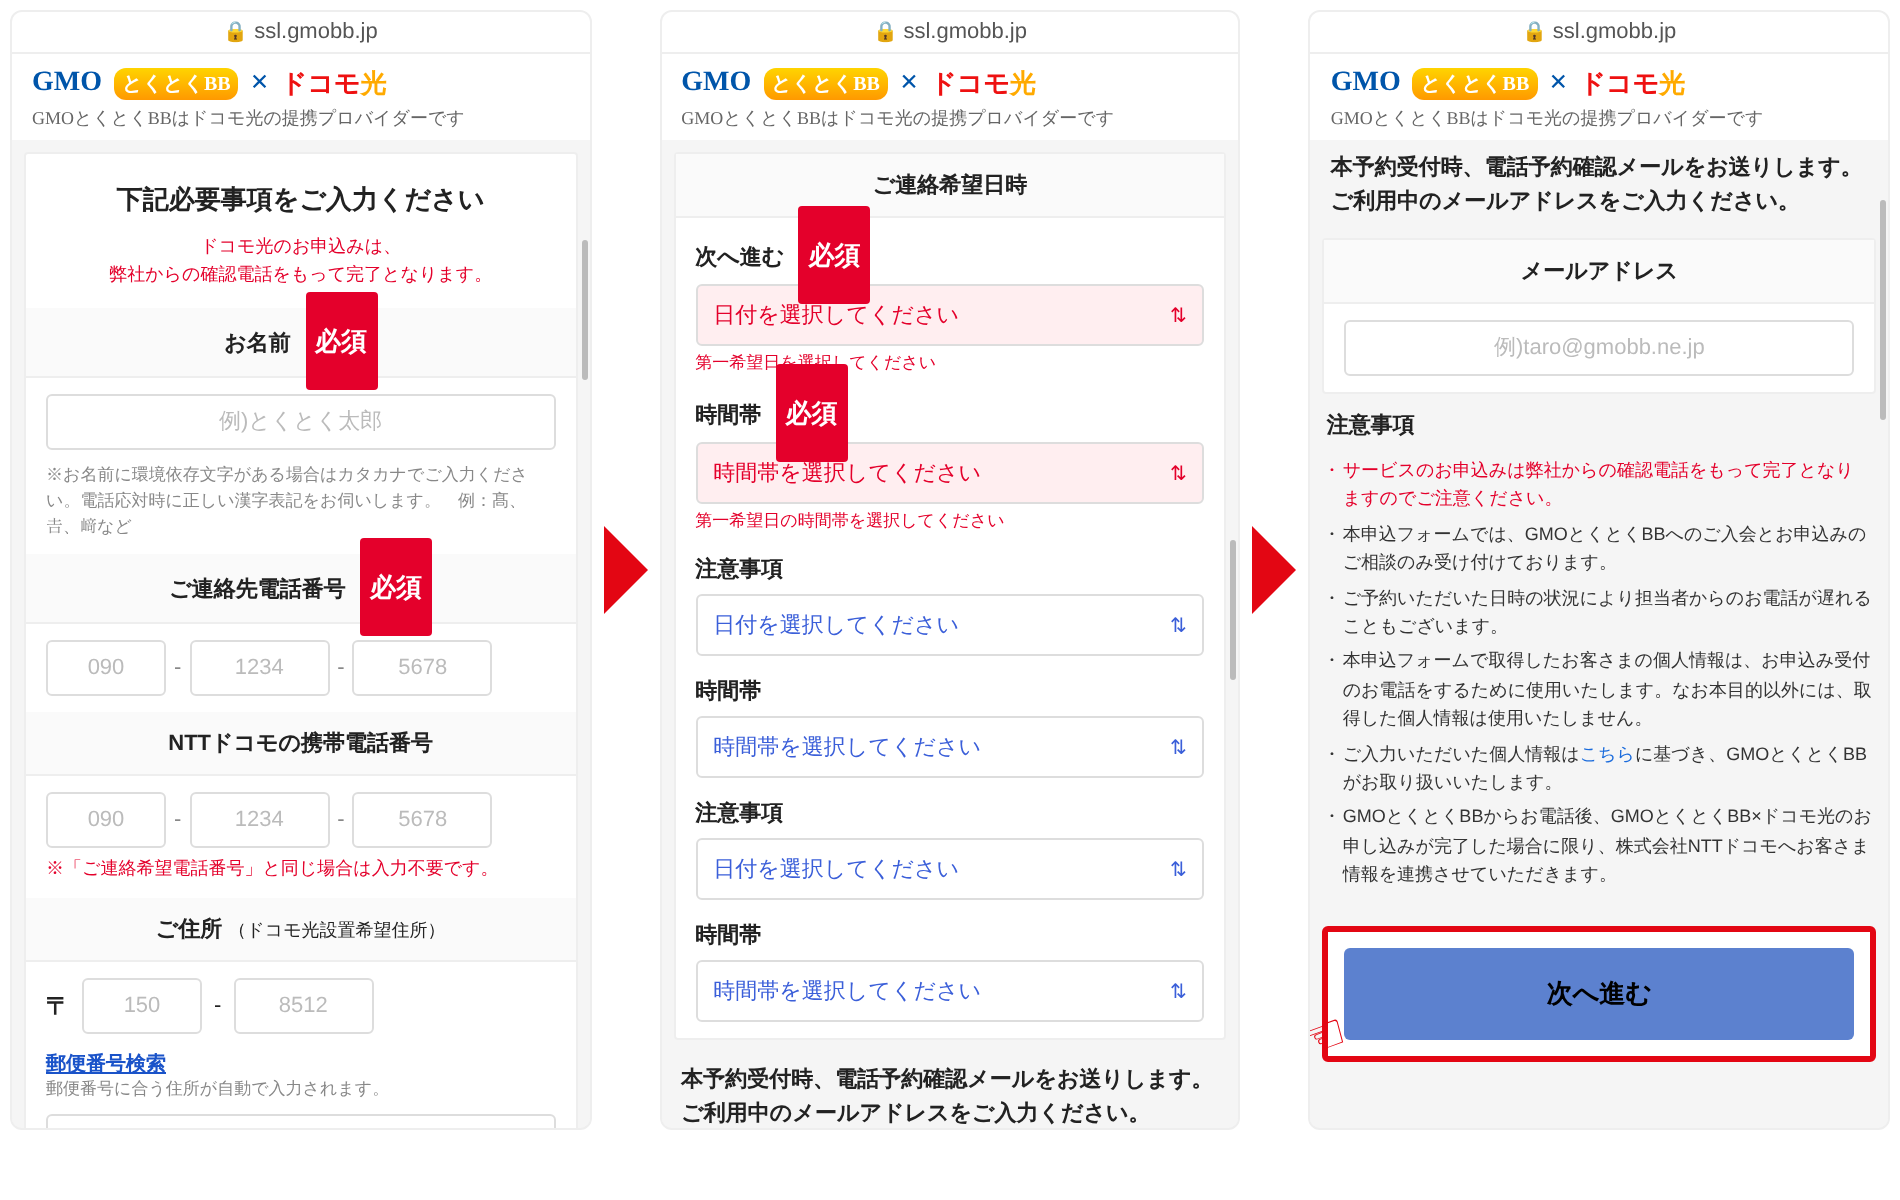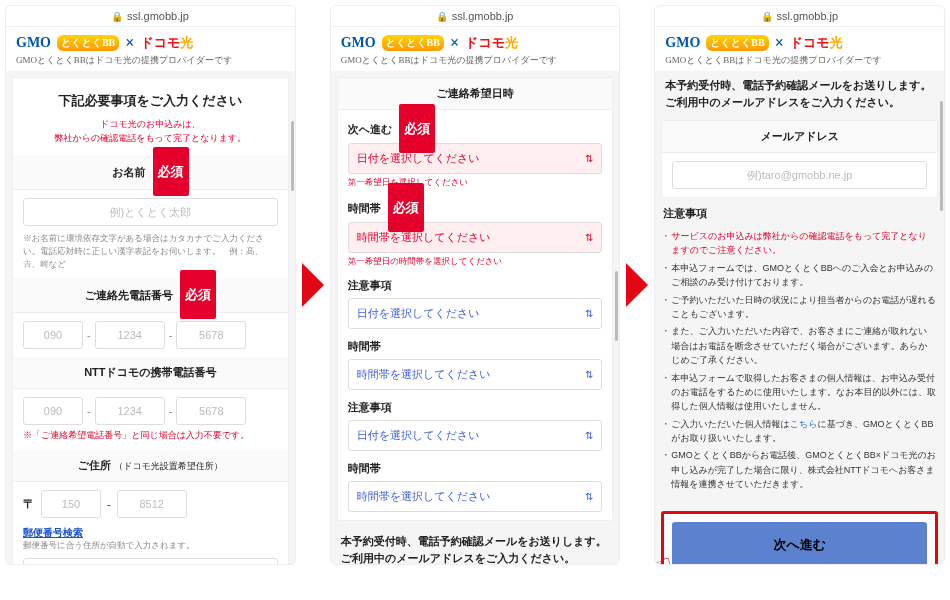--- a/index.html
+++ b/index.html
@@ -277,21 +277,20 @@
       <div class="sub-head">メールアドレス</div>
       <div class="section-body">
         <input type="text" placeholder="例)taro@gmobb.ne.jp" style="">
       </div>
     </div>
     <div style="font-weight:700;font-size:11px;margin:6px 2px 4px">注意事項</div>
     <ul class="note-list">
       <li class="red">サービスのお申込みは弊社からの確認電話をもって完了となりますのでご注意ください。</li>
       <li>本申込フォームでは、GMOとくとくBBへのご入会とお申込みのご相談のみ受け付けております。</li>
       <li>ご予約いただいた日時の状況により担当者からのお電話が遅れることもございます。</li>
-      <li>また、ご入力いただいた内容で、お客さまにご連絡が取れない場合はお電話を断念させていただく場合がございます。あらかじめご了承ください。</li>
       <li>本申込フォームで取得したお客さまの個人情報は、お申込み受付のお電話をするために使用いたします。なお本目的以外には、取得した個人情報は使用いたしません。</li>
       <li>
         <span>ご入力いただいた個人情報は</span><a href="#">こちら</a><span>に基づき、GMOとくとくBBがお取り扱いいたします。</span>
       </li>
       <li>GMOとくとくBBからお電話後、GMOとくとくBB×ドコモ光のお申し込みが完了した場合に限り、株式会社NTTドコモへお客さま情報を連携させていただきます。</li>
     </ul>
 
     <div class="btn-next-wrap">
       <div class="btn-next">次へ進む</div>
       <div class="pointer">☜</div>

